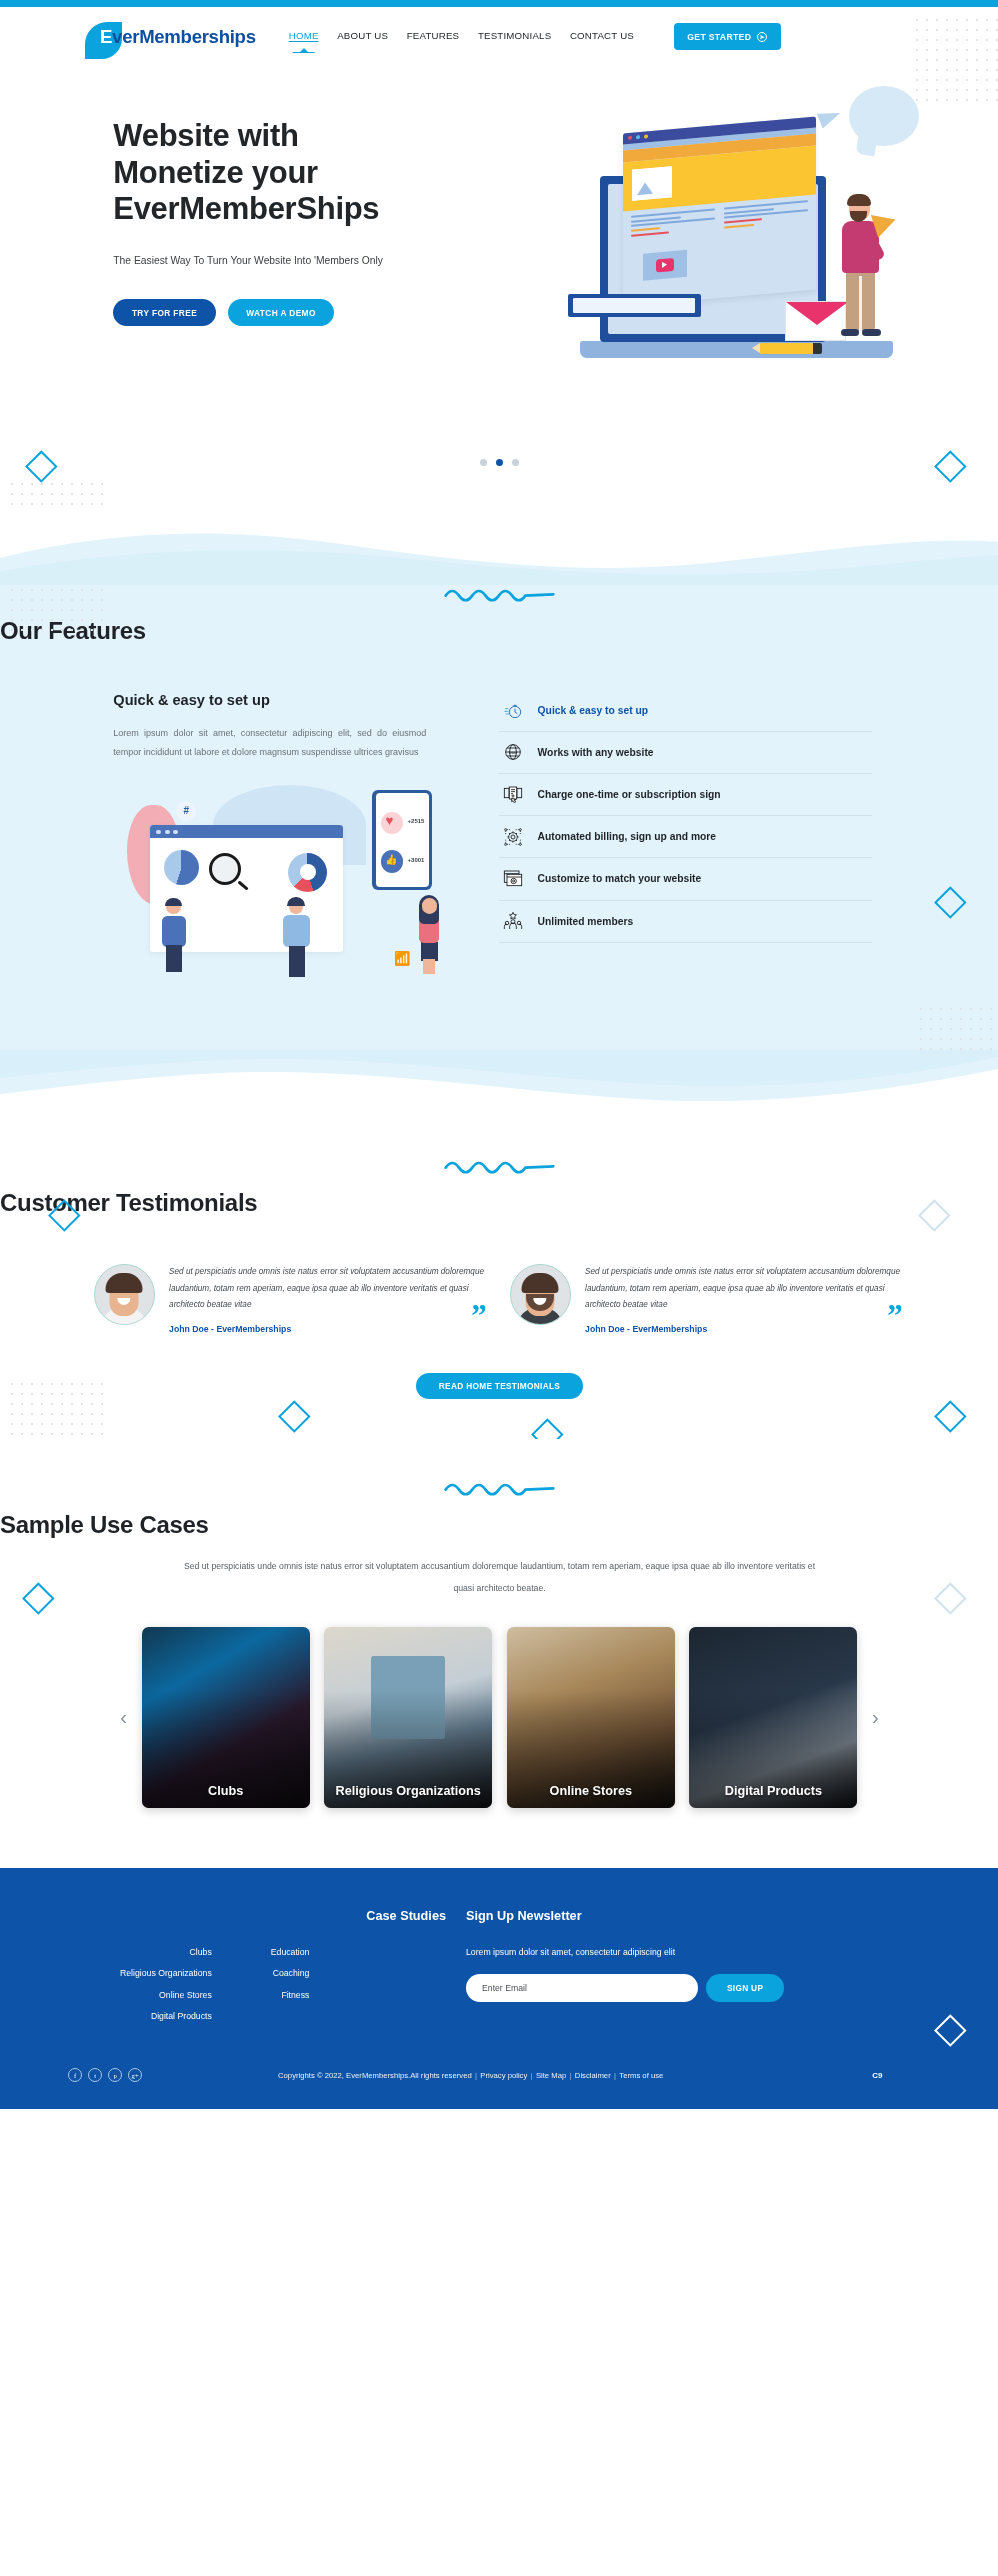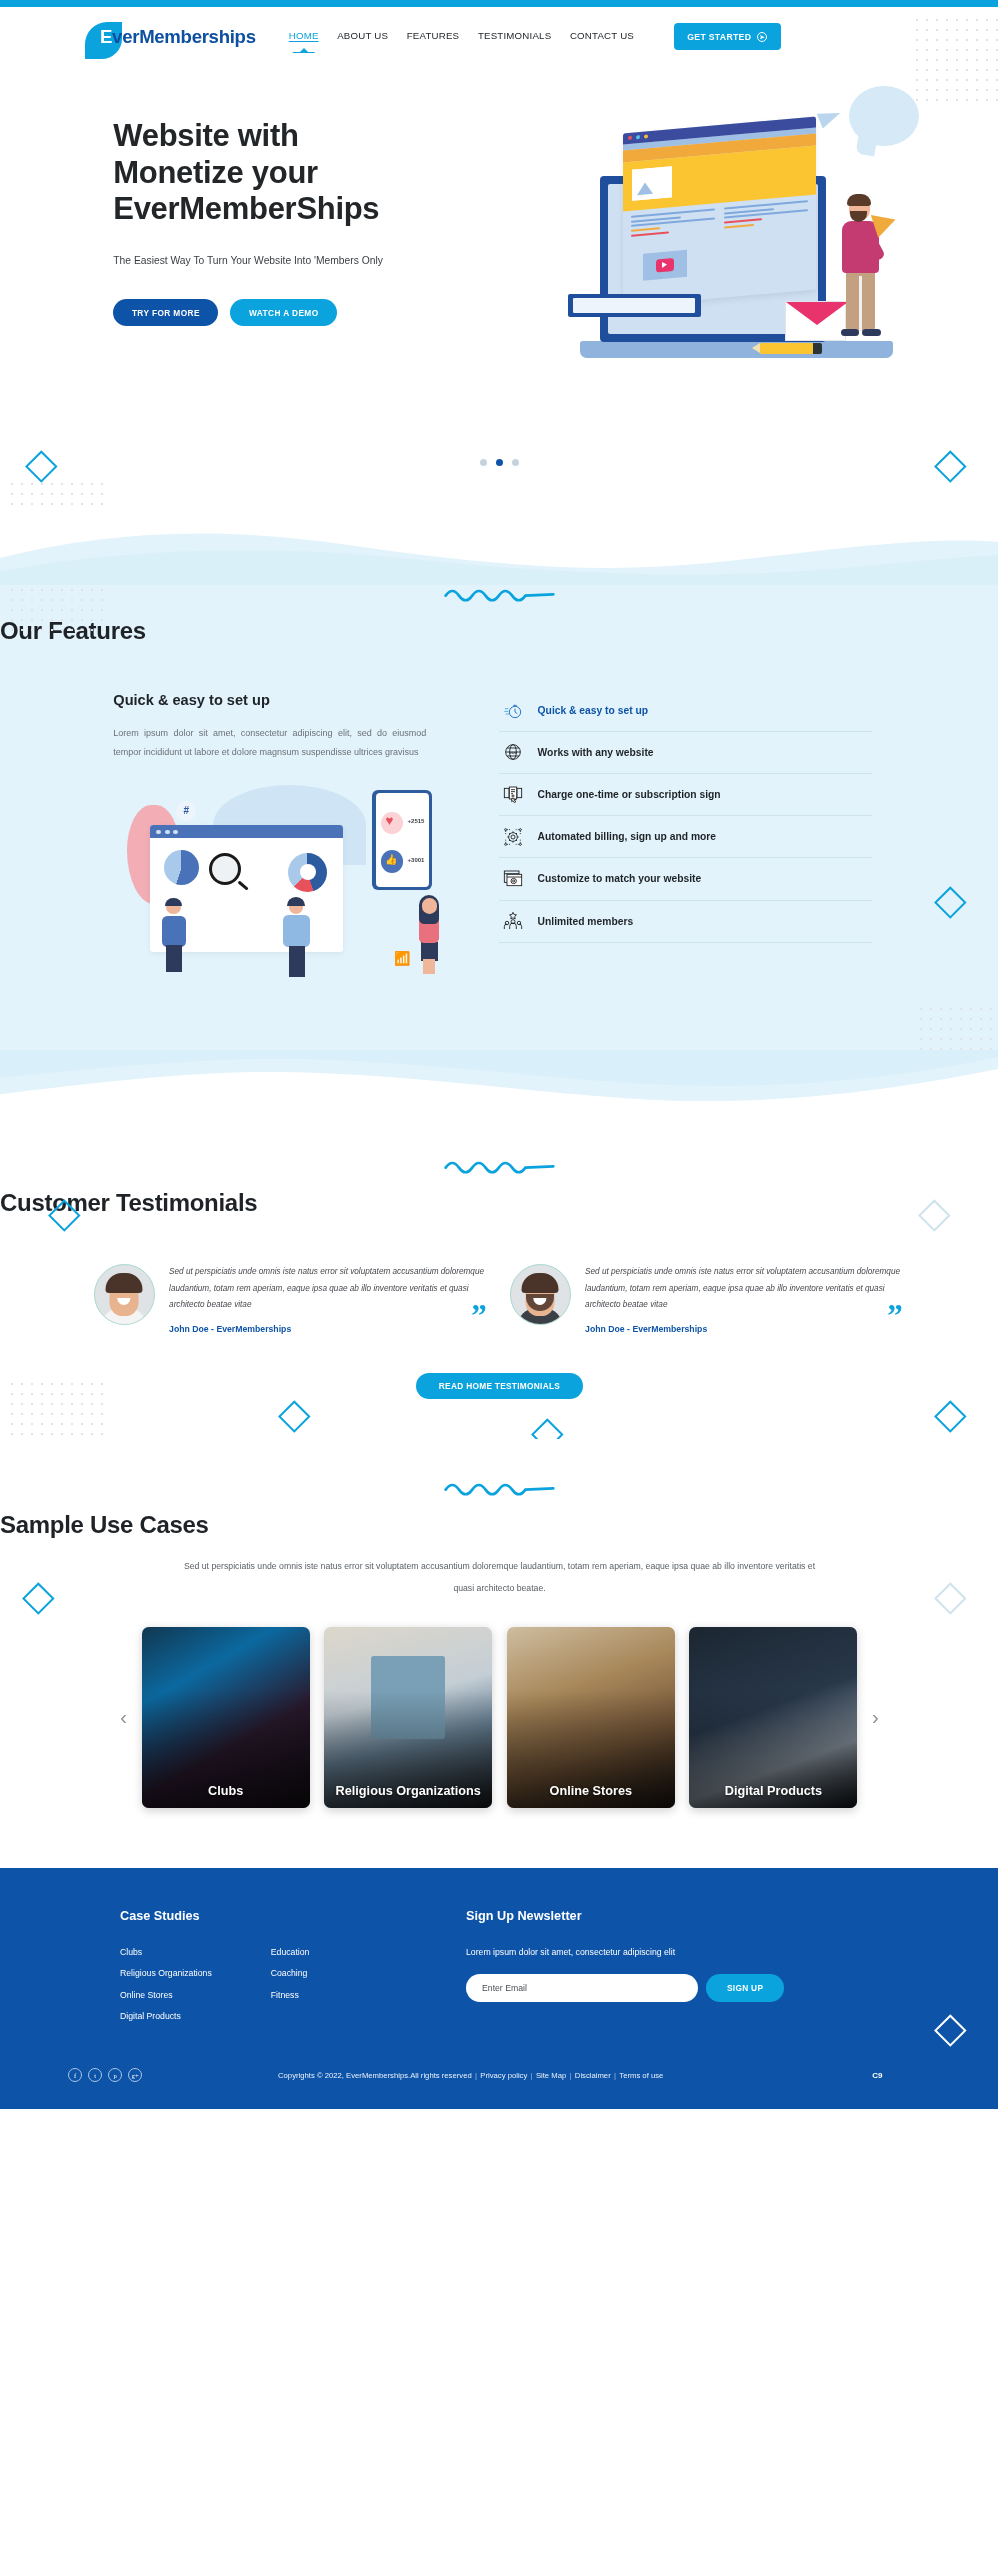--- a/index.html
+++ b/index.html
@@ -329,21 +329,21 @@
   }
   .bg-clubs { background: linear-gradient(150deg,#123a55 0%, #0c6ea8 28%, #2b1a2e 62%, #120d14 100%); }
   .bg-rel    { background: linear-gradient(165deg,#e8e2d6 0%, #cfd9e0 40%, #6f8ba0 62%, #141518 100%); }
   .bg-rel::after{content:""; position:absolute; left:28%; top:16%; width:44%; height:46%; background:#7fa8bf; border-radius:2.7px;}
   .bg-store  { background: linear-gradient(160deg,#d9c7a8 0%, #b08e5e 35%, #7a5a3a 65%, #17130f 100%); }
   .bg-dig    { background: linear-gradient(160deg,#1d2834 0%, #2a3a4d 45%, #8e9aa6 72%, #0e1116 100%); }
 
   
   .footer { background: #0d53a8; color: #fff; position: relative; overflow: hidden; }
   .footer-main { width: 799px; margin: 0 auto; padding: 41px 0 27px; display: flex; }
-  .fcol-left { width: 346px; padding-left: 20px; }
+  .fcol-left { width: 346px; padding-left: 20px; text-align: right; }
   .fcol-right { flex: 1; padding-left: 20px; }
   .f-head { font-size: 12.7px; font-weight: bold; margin-bottom: 24px; }
   .f-links { display: flex; gap: 59px; }
   .f-links ul { list-style: none; }
   .f-links li { font-size: 8.7px; margin-bottom: 11.3px; cursor: pointer; }
   .f-desc { font-size: 8.7px; margin-bottom: 17.3px; }
   .f-form { display: flex; gap: 8px; align-items: center; }
   .f-input {
     width: 232px; height: 28px; border-radius: 14px; border: none;
     padding: 0 16px; font-size: 8.7px; color: #2a2a2a;
@@ -410,21 +410,21 @@
   <div class="hero">
     <div class="hero-inner">
       <div class="hero-left">
         <h1 class="hero-title">
           <div>Website with</div>
           <div>Monetize your</div>
           <div>EverMemberShips</div>
         </h1>
         <div class="hero-sub">The Easiest Way To Turn Your Website Into 'Members Only</div>
         <div class="hero-btns">
-          <button class="btn-pill btn-dark">TRY FOR MORE</button>
+          <button class="btn-pill btn-dark">TRY FOR FREE</button>
           <button class="btn-pill btn-light">WATCH A DEMO</button>
         </div>
       </div>
       <div class="hero-art">
         <div class="speech-bubble"></div>
         <div class="plane"></div>
         <div class="dashloop"></div>
         <div class="laptop-base"></div>
         <div class="laptop-body">
           <div class="laptop-screen-inner"></div>

